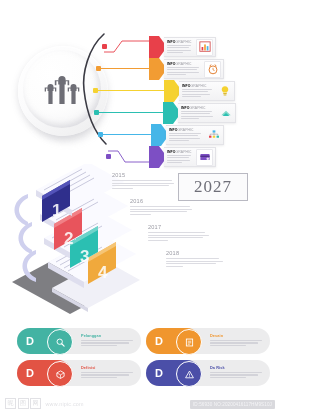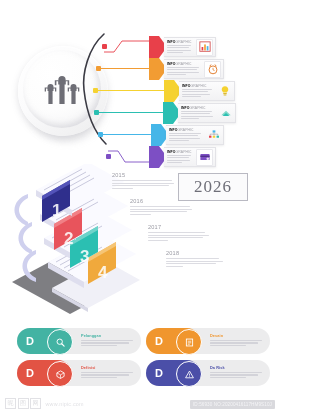--- a/index.html
+++ b/index.html
@@ -401,21 +401,21 @@
     <div class="year" style="left:166px;top:88px;">2018</div>
     <div class="ydesc" style="left:166px;top:96px;width:58px;">
       <div class="yl" style="width:92%"></div>
         <div class="yl" style="width:98%"></div>
       <div class="yl" style="width:86%"></div>
         <div class="yl" style="width:30%"></div>
     </div>
   </div>
 
   <div class="yearbox">
-    <span>2026</span>
+    <span>2027</span>
   </div>
 
   <div class="sec3">
 
     <div class="pill" style="left:17px;top:4px;">
       <div class="cap" style="background:#43b3a3;">
         <span class="letter">D</span>
         <span class="ring" style="background:#43b3a3;">
           <span class="inner" style="background:#43b3a3;">
             <svg viewBox="0 0 14 14" width="11" height="11">

